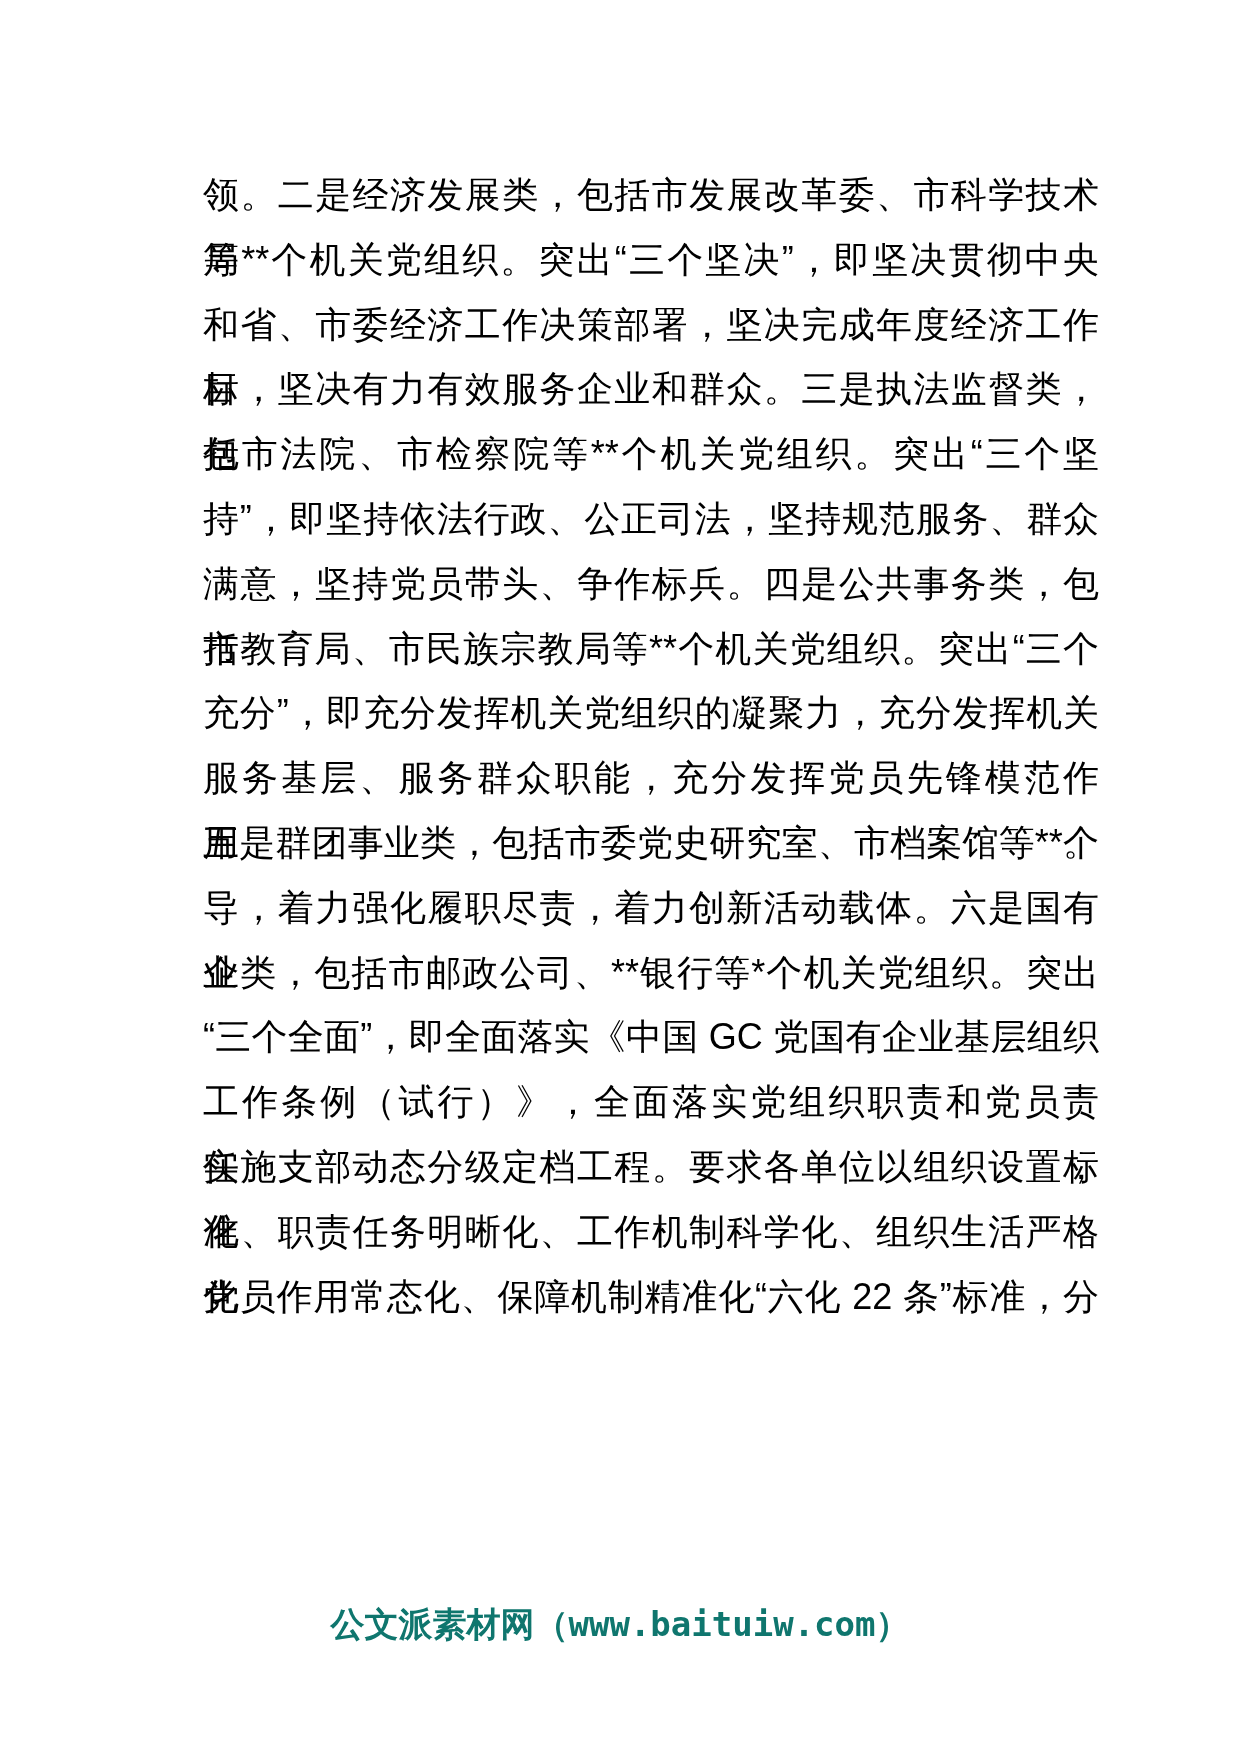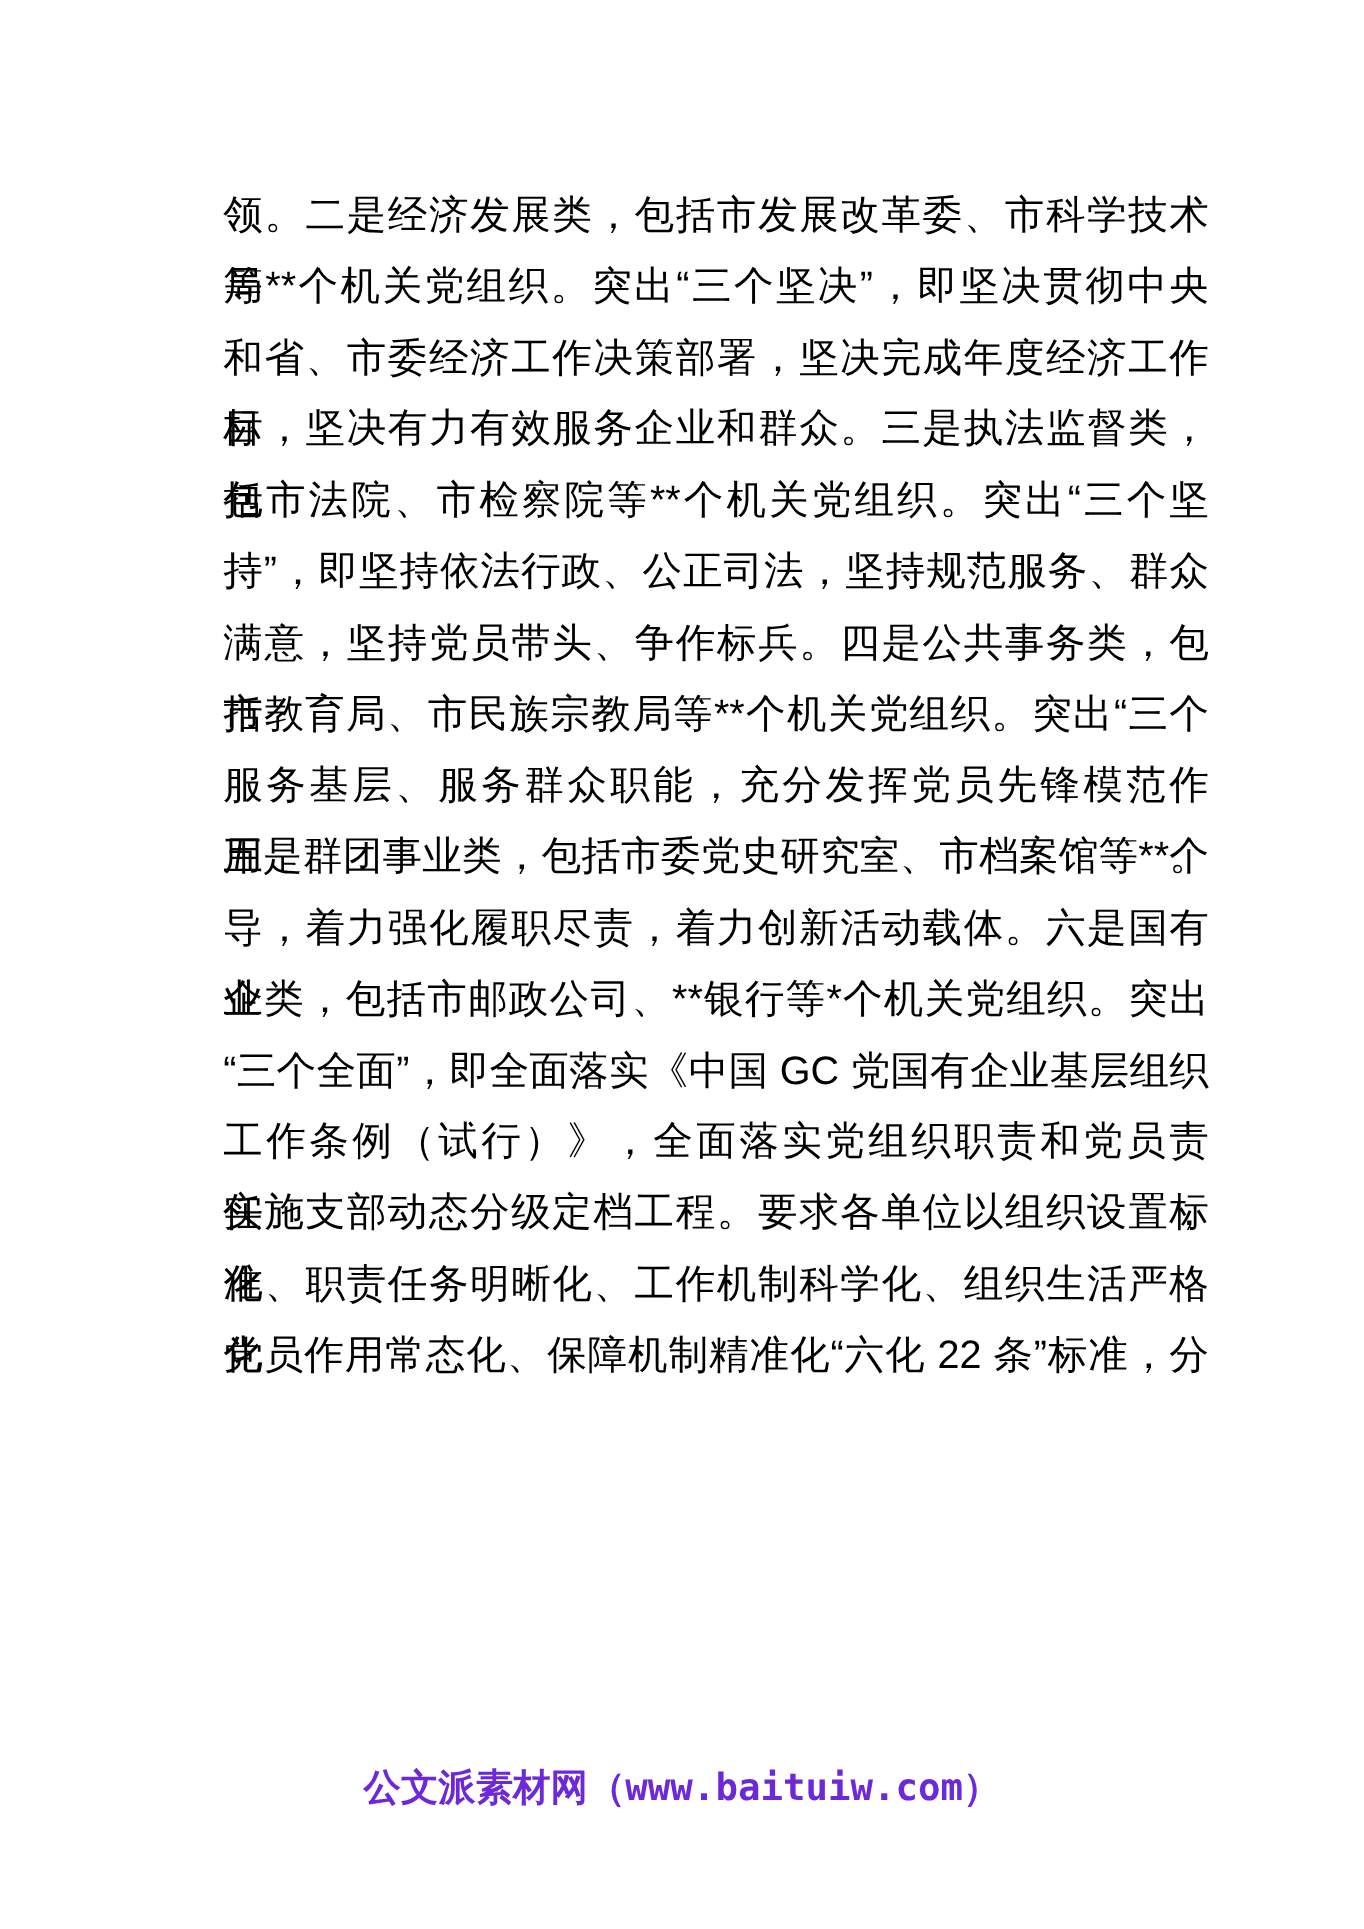--- a/index.html
+++ b/index.html
@@ -47,36 +47,37 @@
   }
   .footer {
     position: absolute;
     left: 0;
     top: 1602px;
     width: 1240px;
     text-align: center;
     font-size: 34px;
     font-weight: 600;
     font-family: "DejaVu Sans Mono", monospace;
-    color: #6d28d9;
+    color: #0f766e;
   }
 </style>
 </head>
 <body>
 
 <div class="page">
   <div class="body-text">
       <div class="line j">领。二是经济发展类，包括市发展改革委、市科学技术局</div>
       <div class="line j">等**个机关党组织。突出“三个坚决”，即坚决贯彻中央</div>
       <div class="line j">和省、市委经济工作决策部署，坚决完成年度经济工作目</div>
       <div class="line j">标，坚决有力有效服务企业和群众。三是执法监督类，包</div>
       <div class="line j">括市法院、市检察院等**个机关党组织。突出“三个坚</div>
       <div class="line j">持”，即坚持依法行政、公正司法，坚持规范服务、群众</div>
       <div class="line j">满意，坚持党员带头、争作标兵。四是公共事务类，包括</div>
       <div class="line j">市教育局、市民族宗教局等**个机关党组织。突出“三个</div>
+      <div class="line j">充分”，即充分发挥机关党组织的凝聚力，充分发挥机关</div>
       <div class="line j">服务基层、服务群众职能，充分发挥党员先锋模范作用。</div>
       <div class="line j">五是群团事业类，包括市委党史研究室、市档案馆等**个</div>
       <div class="line j">导，着力强化履职尽责，着力创新活动载体。六是国有企</div>
       <div class="line j">业类，包括市邮政公司、**银行等*个机关党组织。突出</div>
       <div class="line j">“三个全面”，即全面落实《中国 GC 党国有企业基层组织</div>
       <div class="line j">工作条例（试行）》，全面落实党组织职责和党员责任，</div>
       <div class="line j">实施支部动态分级定档工程。要求各单位以组织设置标准</div>
       <div class="line j">化、职责任务明晰化、工作机制科学化、组织生活严格化</div>
       <div class="line j">党员作用常态化、保障机制精准化“六化 22 条”标准，分</div>
     </div>

